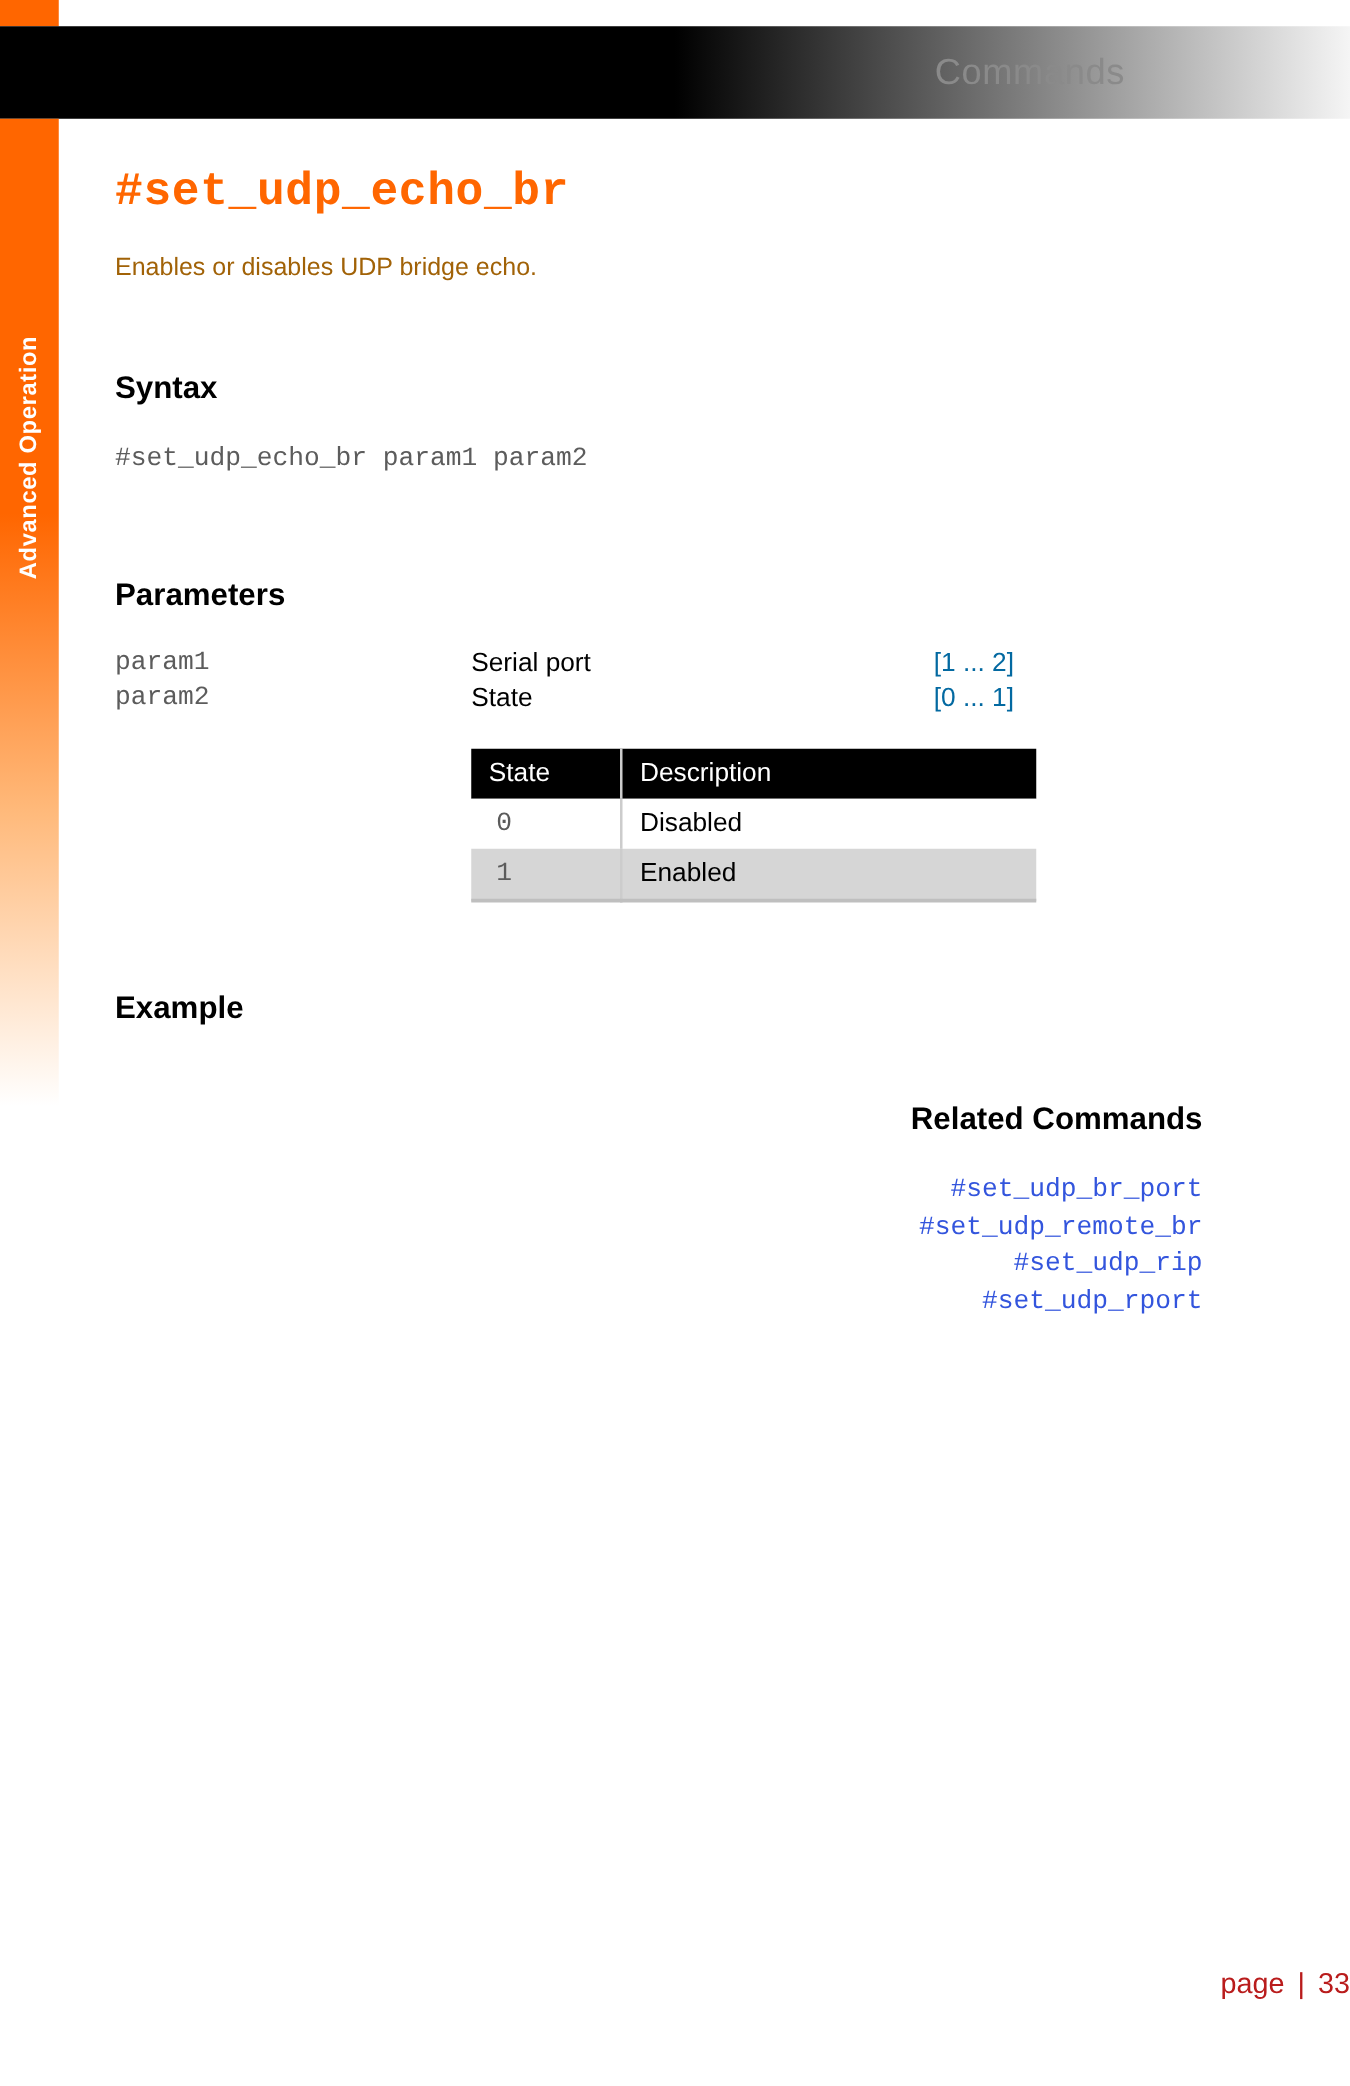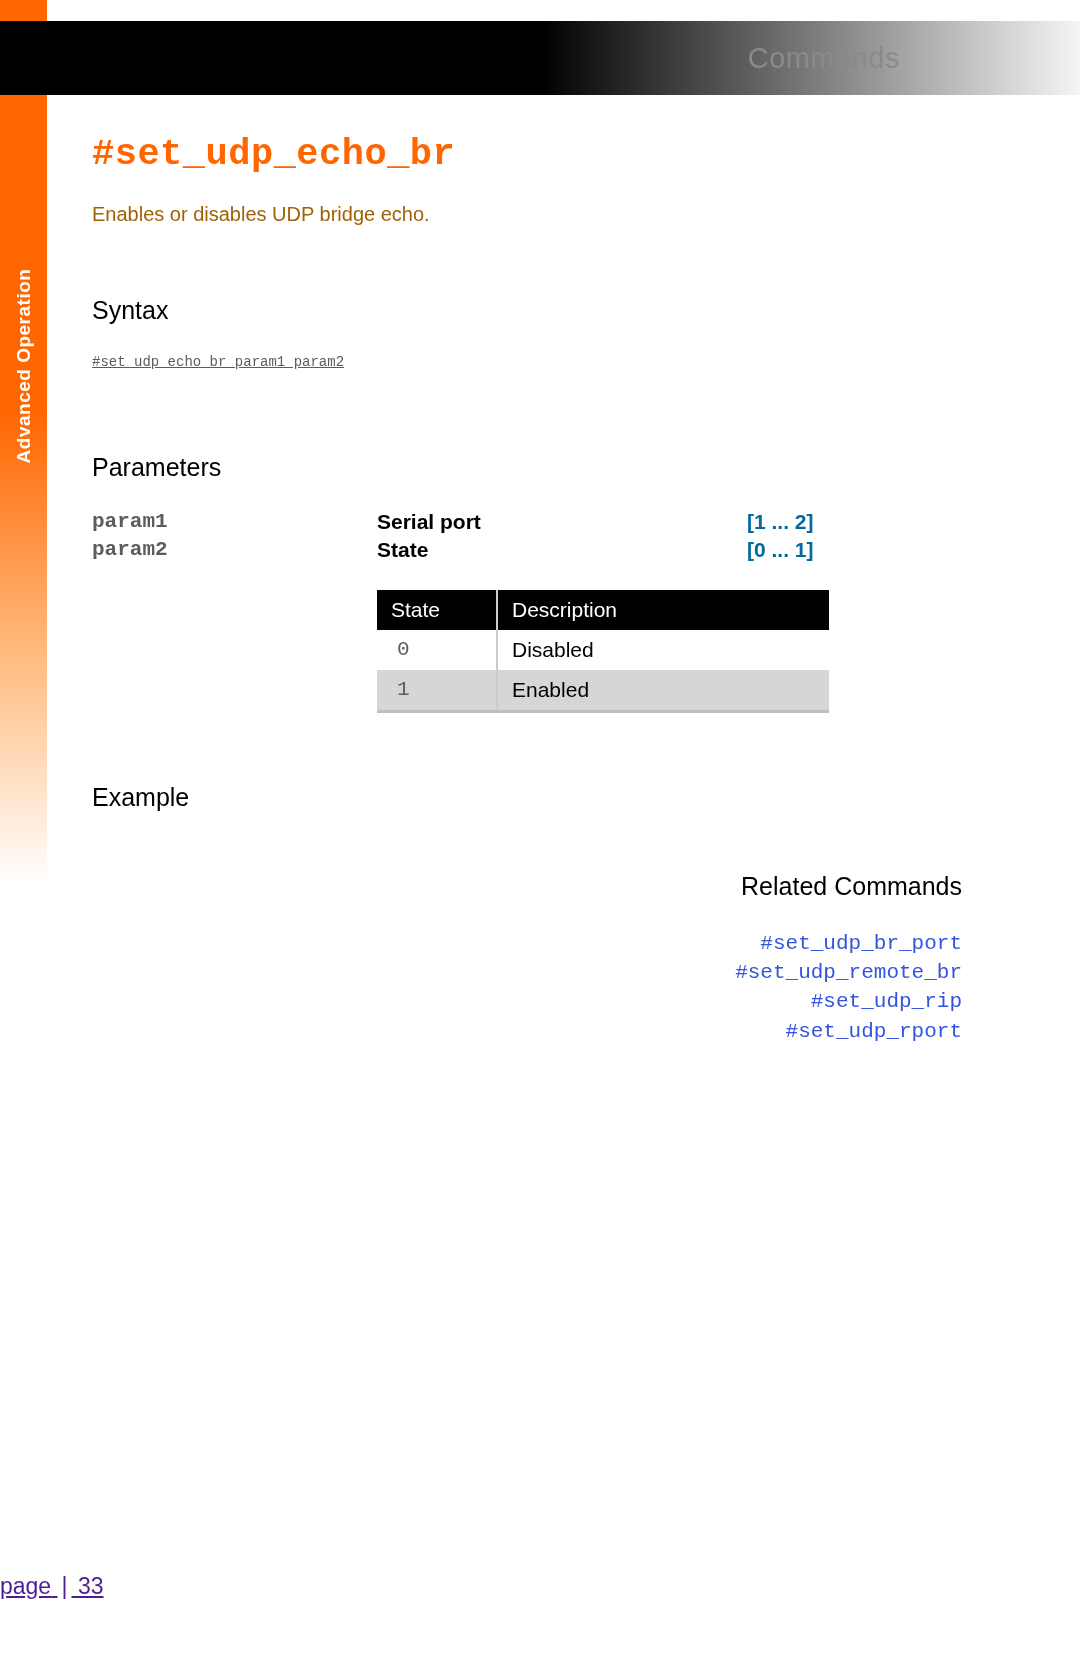--- a/index.html
+++ b/index.html
@@ -31,48 +31,48 @@
     transform-origin: center;
     white-space: nowrap;
     color: #fff; font-weight: bold; font-size: 19px; letter-spacing: 0.5px;
   }
 
   
   .content { position: absolute; left: 92px; top: 133px; width: 870px; }
   .cmd-title { font-family: "Courier New", Courier, monospace; color: #ff6600; font-size: 37px; font-weight: bold; letter-spacing: 0.5px; margin-bottom: 28px; }
   .description { font-size: 20px; color: #a16207; margin-bottom: 70px; }
 
-  .section-h { font-size: 25px; font-weight: normal; color: #000; margin-bottom: 28px; }
-  .mono { font-family: "Courier New", Courier, monospace; font-size: 14px; color: #5c5c5c; text-decoration: underline; }
+  .section-h { font-size: 25px; font-weight: bold; color: #000; margin-bottom: 28px; }
+  .mono { font-family: "Courier New", Courier, monospace; font-size: 21px; color: #5c5c5c; }
   .mono-block { white-space: pre; line-height: 1.4; }
 
   .syntax-block { margin-bottom: 80px; }
 
   .params-block { margin-bottom: 70px; }
-  .param-row { display: flex; font-size: 21px; margin-bottom: 4px; font-weight: bold; }
+  .param-row { display: flex; font-size: 21px; margin-bottom: 4px; }
   .param-name { width: 285px; font-family: "Courier New", Courier, monospace; color: #5c5c5c; }
   .param-desc { width: 370px; color: #000; }
   .param-range { color: #0369a1; }
 
   .state-table { margin-left: 285px; margin-top: 28px; border-collapse: collapse; width: 452px; }
   .state-table th { background: #000; color: #fff; font-weight: normal; text-align: left; padding: 8px 14px; font-size: 21px; }
   .state-table td { padding: 8px 14px; font-size: 21px; }
   .state-table .col-state { width: 120px; border-right: 2px solid #ccc; }
   .state-table tr.row-odd td { background: #fff; }
   .state-table tr.row-even td { background: #d6d6d6; }
   .state-table td.state-val { font-family: "Courier New", Courier, monospace; color: #5c5c5c; text-align: left; padding-left: 20px; }
   .state-table { border-bottom: 3px solid #bfbfbf; }
 
   .example-block { margin-bottom: 60px; }
   .related-block { margin-bottom: 40px; text-align: right; }
   .link { font-family: "Courier New", Courier, monospace; font-size: 21px; color: #3355dd; display: block; line-height: 1.4; text-decoration: none; }
 
   .footer {
-    position: absolute; left: 0; bottom: 60px; width: 1080px; text-align: left;
-    font-size: 23px; color: #4c1d95; text-decoration: underline;
+    position: absolute; left: 0; bottom: 60px; width: 1080px; text-align: right;
+    font-size: 23px; color: #b91c1c;
   }
   .footer .sep { margin: 0 4px; }
 </style>
 </head>
 <body>
 
 <div class="page">
 
   <div class="top-orange"></div>
 

